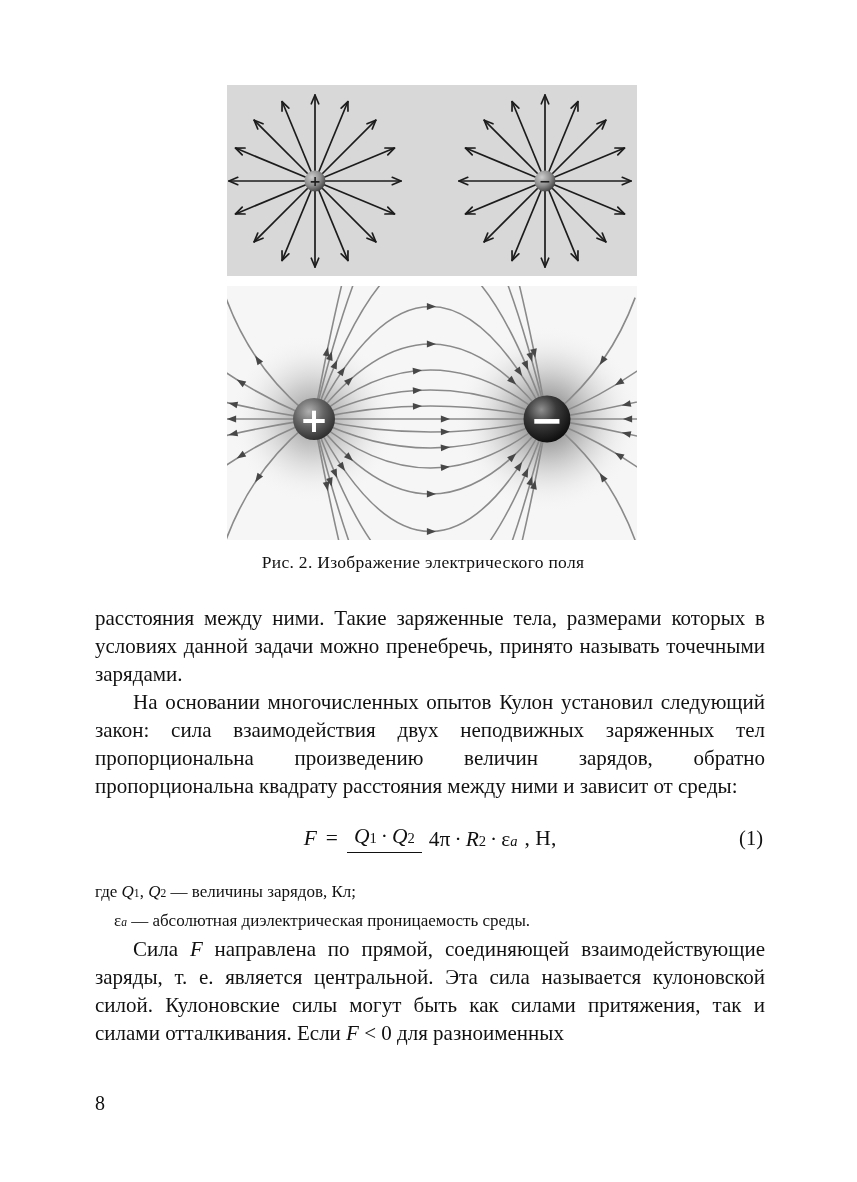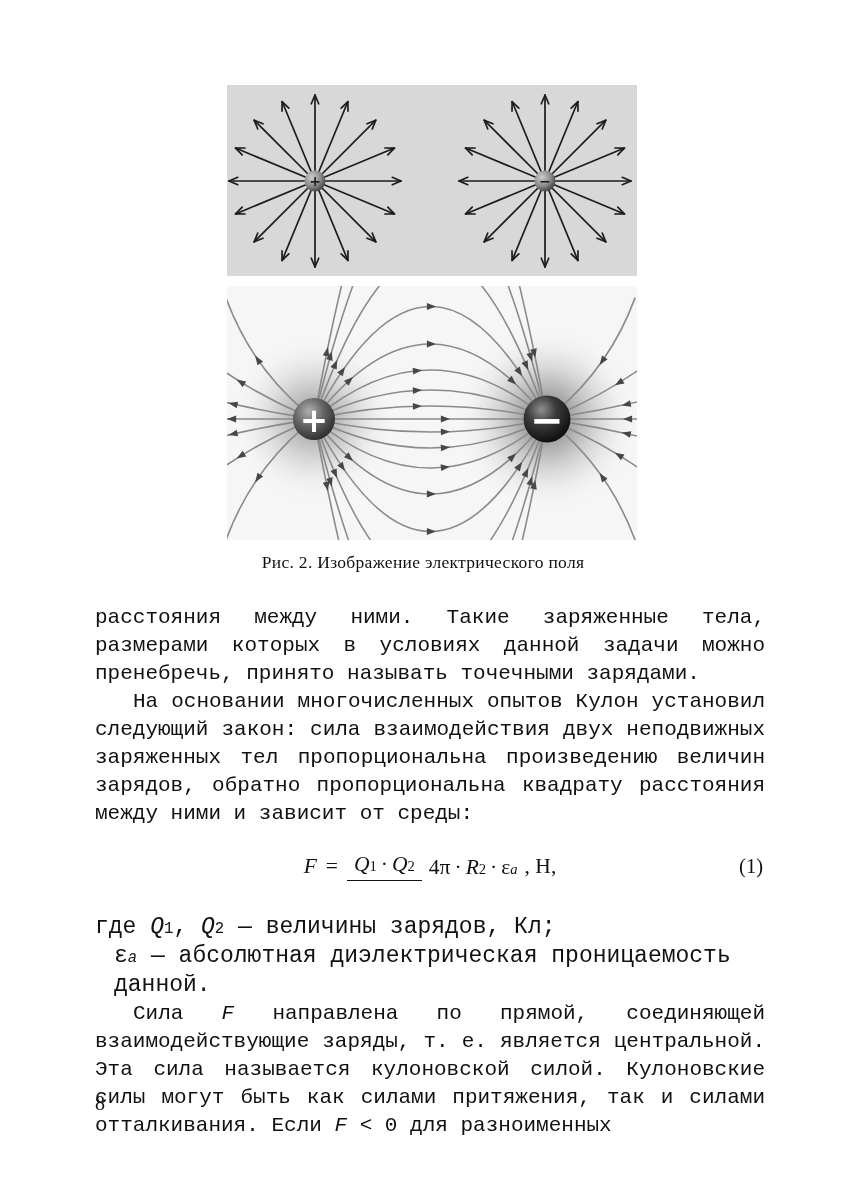--- a/index.html
+++ b/index.html
@@ -8,36 +8,36 @@
     font-family:"Liberation Serif", serif;color:#111;overflow:hidden;
   }
   .fig{position:absolute;display:block;}
   #fig1{left:227px;top:85px;width:410px;height:191px;}
   #fig2{left:227px;top:286px;width:410px;height:254px;}
   #caption{
     position:absolute;left:88px;top:552px;width:670px;text-align:center;
     font-size:17.5px;letter-spacing:.3px;
   }
   #textcol{position:absolute;left:95px;top:604px;width:670px;}
-  p.body{margin:0;font-size:21px;line-height:28px;text-align:justify;font-family:Liberation Mono, monospace;}
+  p.body{margin:0;font-size:21px;line-height:28px;text-align:justify;}
   p.indent{text-indent:38px;}
   .it{font-style:italic;}
   sub{font-size:68%;line-height:0;vertical-align:-23%;}
   sup{font-size:68%;line-height:0;vertical-align:38%;}
   #formula-row{
     position:relative;height:64px;margin:6px 0 4px;
     display:flex;justify-content:center;align-items:center;font-size:21.5px;
   }
   #formula-row .eqs{margin:0 9px;}
   .frac{display:inline-flex;text-align:center;vertical-align:middle;}
   .frac .num{padding:0 7px 3px;border-bottom:1.6px solid #111;}
   .frac .den{padding:3px 7px 0;}
   .dot{margin:0 4px;}
   #eq-tag{position:absolute;right:2px;top:50%;transform:translateY(-50%);font-size:20.5px;}
-  #where{font-size:23px;line-height:29px;margin-top:15px;font-family:Liberation Mono, monospace;}
+  #where{font-size:17px;line-height:29px;margin-top:7px;}
   #where .cont{padding-left:19px;}
   #p3{}
   #pagenum{position:absolute;left:95px;top:1092px;font-size:20px;}
 </style>
 </head>
 <body>
 
 <svg id="fig1" class="fig" viewBox="0 0 410 191">
     <defs>
       <radialGradient id="sg1" cx="35%" cy="32%" r="75%">
@@ -273,19 +273,19 @@
     <span class="frac">
       <span class="num"><i>Q</i><sub>1</sub><span class="dot">·</span><i>Q</i><sub>2</sub></span>
       <span class="den"><span>4π</span><span class="dot">·</span><i>R</i><sup>2</sup><span class="dot">·</span><span>ε</span><sub class="it">a</sub></span>
     </span>
     <span>,  Н,</span>
     <span id="eq-tag">(1)</span>
   </div>
 
   <div id="where">
     <div class="wline"><span>где </span><i>Q</i><sub>1</sub><span>, </span><i>Q</i><sub>2</sub><span> — величины зарядов, Кл;</span></div>
-    <div class="wline cont"><span>ε</span><sub class="it">a</sub><span> — абсолютная диэлектрическая проницаемость данной.</span></div>
+    <div class="wline cont"><span>ε</span><sub class="it">a</sub><span> — абсолютная диэлектрическая проницаемость среды.</span></div>
   </div>
 
   <p id="p3" class="body indent"><span>Сила </span><i class="it">F</i><span> направлена по прямой, соединяющей взаимодействующие заряды, т. е. является центральной. Эта сила называется кулоновской силой. Кулоновские силы могут быть как силами притяжения, так и силами отталкивания. Если </span><i class="it">F</i><span> &lt; 0 для разноименных</span></p>
 </div>
 
 <div id="pagenum">8</div>
 
 </body></html>

